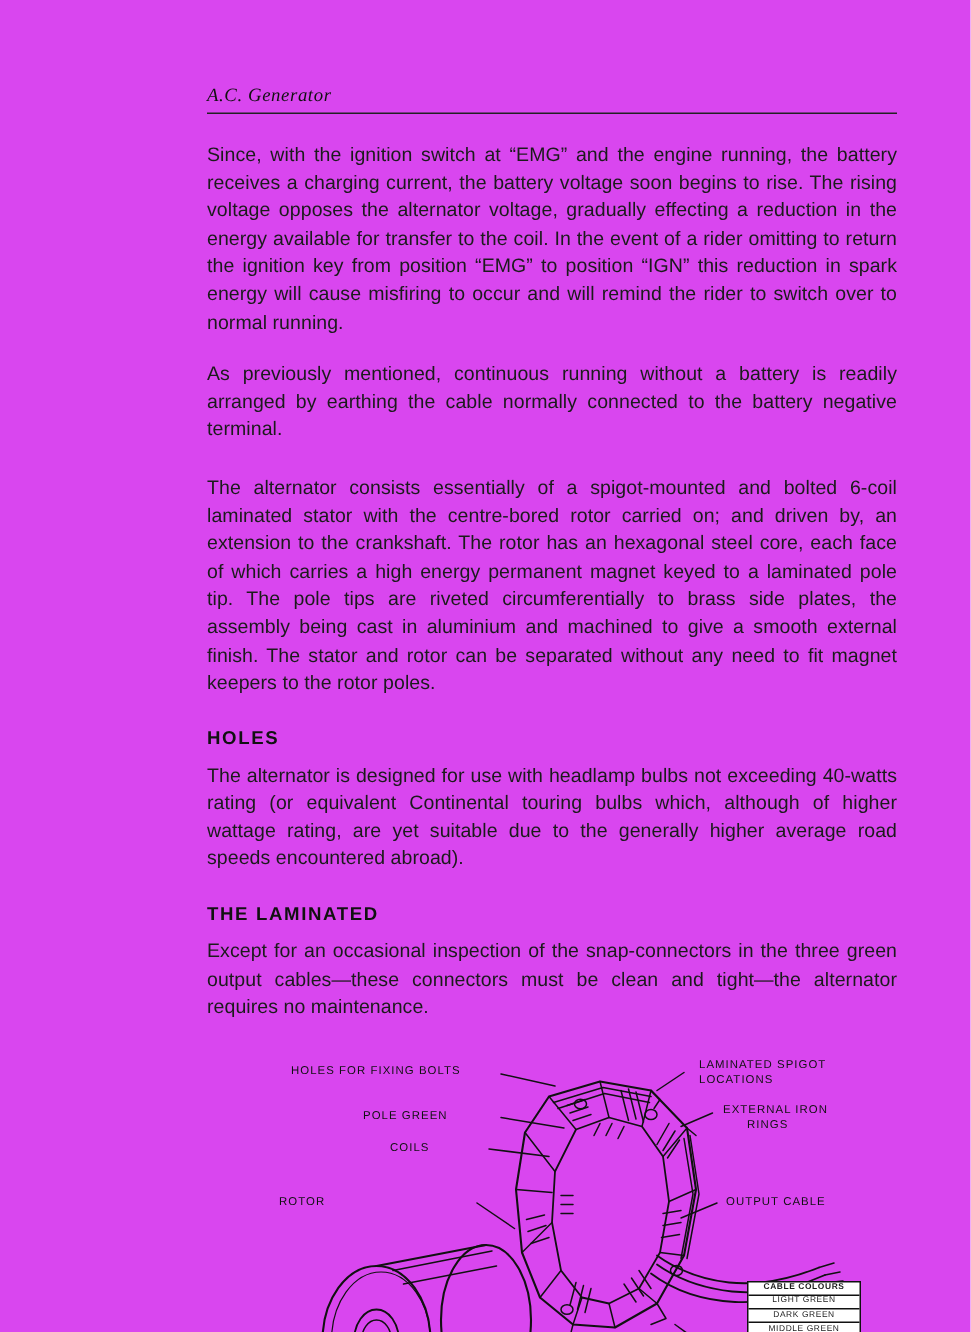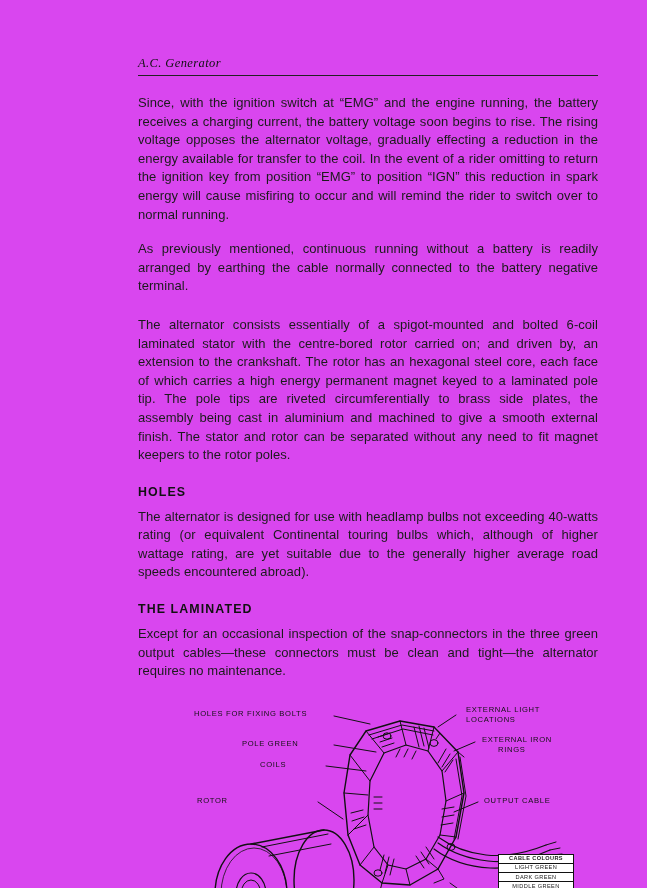--- a/index.html
+++ b/index.html
@@ -222,31 +222,31 @@
           </g>
 
           <path d="M300 172 L306 182 L296 186"></path>
           <path d="M244 186 L242 194 L252 194"></path>
 
         </g>
       </svg>
 
       <div class="lbl" style="left:56px; top:12px;">HOLES FOR FIXING BOLTS</div>
 
-      <div class="lbl" style="left:328px; top:8px;">EXTERNAL LIGHT</div>
+      <div class="lbl" style="left:328px; top:8px;">LAMINATED SPIGOT</div>
       <div class="lbl" style="left:328px; top:18px;">LOCATIONS</div>
 
       <div class="lbl" style="left:104px; top:42px;">POLE GREEN</div>
 
       <div class="lbl" style="left:344px; top:38px;">EXTERNAL IRON</div>
       <div class="lbl" style="left:360px; top:48px;">RINGS</div>
 
       <div class="lbl" style="left:122px; top:63px;">COILS</div>
 
-      <div class="lbl" style="left:48px; top:99px;margin-left:11px;">ROTOR</div>
+      <div class="lbl" style="left:48px; top:99px;">ROTOR</div>
 
       <div class="lbl" style="left:346px; top:99px;">OUTPUT CABLE</div>
 
       <div class="lbl" style="left:334px; top:194px;">FIXING</div>
 
       <div class="tbl" style="left:360px; top:157px;">
         <div class="hdr">CABLE COLOURS</div>
         <div>LIGHT GREEN</div>
         <div>DARK GREEN</div>
         <div>MIDDLE GREEN</div>

